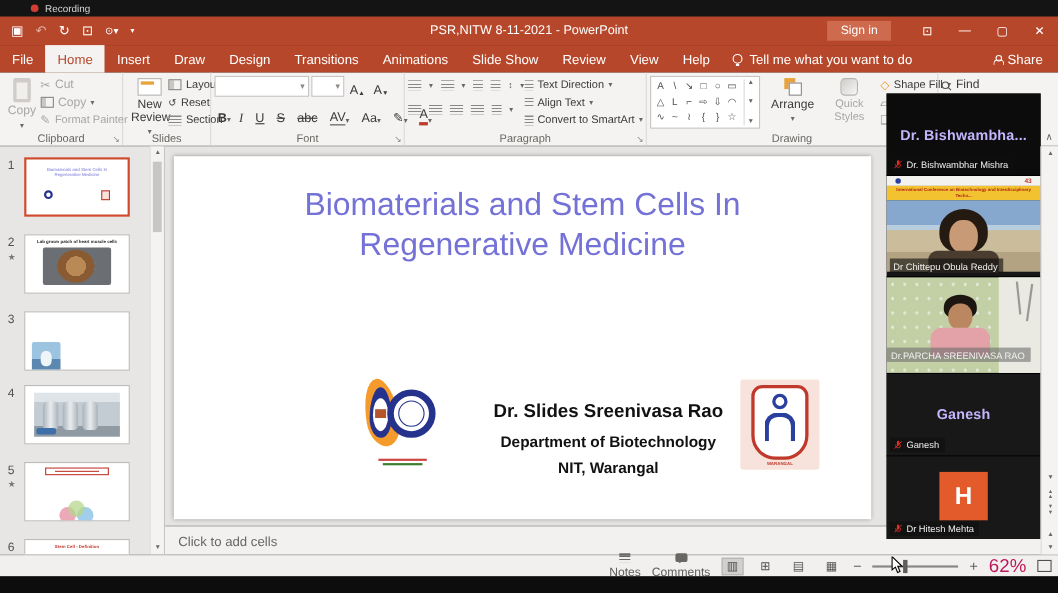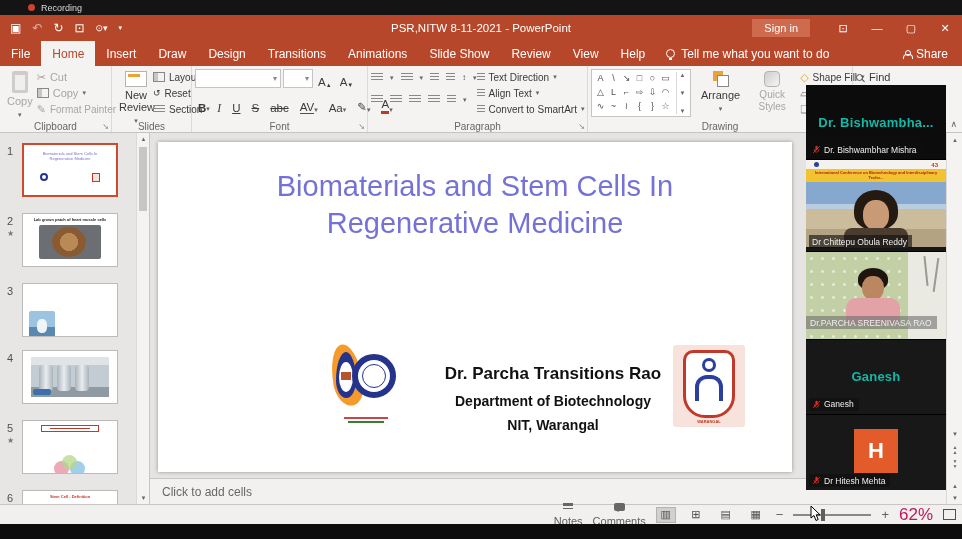--- a/index.html
+++ b/index.html
@@ -123,21 +123,21 @@
 
   .bottom-strip { position:absolute; left:0; top:524px; width:962px; height:15px; background:#0d0d0d; }
 
   
   .vscroll { position:absolute; left:946px; top:133px; width:16px; height:371px; background:#F4F3F1; border-left:1px solid #DCDAD8; z-index:60; }
   .vs-btn { position:absolute; left:0; width:16px; text-align:center; font-size:6px; color:#696764; }
 
   
   .zoom-panel { position:absolute; left:806px; top:85px; width:140px; height:405px; background:#161616; z-index:50; display:flex; flex-direction:column; }
   .tile { position:relative; overflow:hidden; border-bottom:1px solid #000; }
-  .tile-center { position:absolute; inset:0; display:flex; align-items:center; justify-content:center; color:#14b8a6; font-weight:bold; font-size:13px; letter-spacing:.2px; }
+  .tile-center { position:absolute; inset:0; display:flex; align-items:center; justify-content:center; color:#c4b5fd; font-weight:bold; font-size:13px; letter-spacing:.2px; }
   .plabel { position:absolute; left:3px; bottom:3px; max-width:132px; display:inline-flex; align-items:center; gap:3px; background:rgba(15,15,15,.62); color:#efefef; font-size:8.5px; padding:1.5px 5px 1.5px 3px; white-space:nowrap; overflow:hidden; }
   .plabel.light { background:rgba(110,110,110,.6); left:0; bottom:10px; max-width:140px; padding-left:4px; }
   .mic { flex:0 0 auto; }
 
   
   .t2-white { position:absolute; left:0; top:0; width:140px; height:9px; background:#f4f2ee; display:flex; align-items:center; justify-content:space-between; padding:0 8px; }
   .t2-logo-dot { width:5px; height:5px; border-radius:50%; background:#2A3F9E; }
   .t2-43 { font-size:6px; font-weight:bold; color:#C0392B; }
   .t2-yellow { position:absolute; left:0; top:9px; width:140px; height:13px; background:#F2C230; color:#B02318; font-size:4px; line-height:5px; text-align:center; padding:1px 2px; overflow:hidden; font-weight:bold; }
   .t2-scene { position:absolute; left:0; top:22px; width:140px; height:65px; background:linear-gradient(180deg,#86A8CE 0 34%,#b9cde0 34% 42%,#cbbd9c 42% 72%,#b3a382 72% 100%); }
@@ -499,21 +499,21 @@
             <span class="petal-bldg"></span>
           </span>
         <span class="ring">
             <span class="ring-seal"></span>
           </span>
         <span class="logo60-script"></span>
           <span class="logo60-green"></span>
       </div>
 
       <div class="author-block">
-        <div class="author-name">Dr. Parcha Transitions Rao</div>
+        <div class="author-name">Dr. Slides Sreenivasa Rao</div>
         <div class="author-dept">Department of Biotechnology</div>
         <div class="author-inst">NIT, Warangal</div>
       </div>
 
       <div class="logoNIT">
         <span class="shield">
             <span class="gear"></span>
             <span class="arch"></span>
           </span>
         <span class="nit-txt">WARANGAL</span>

